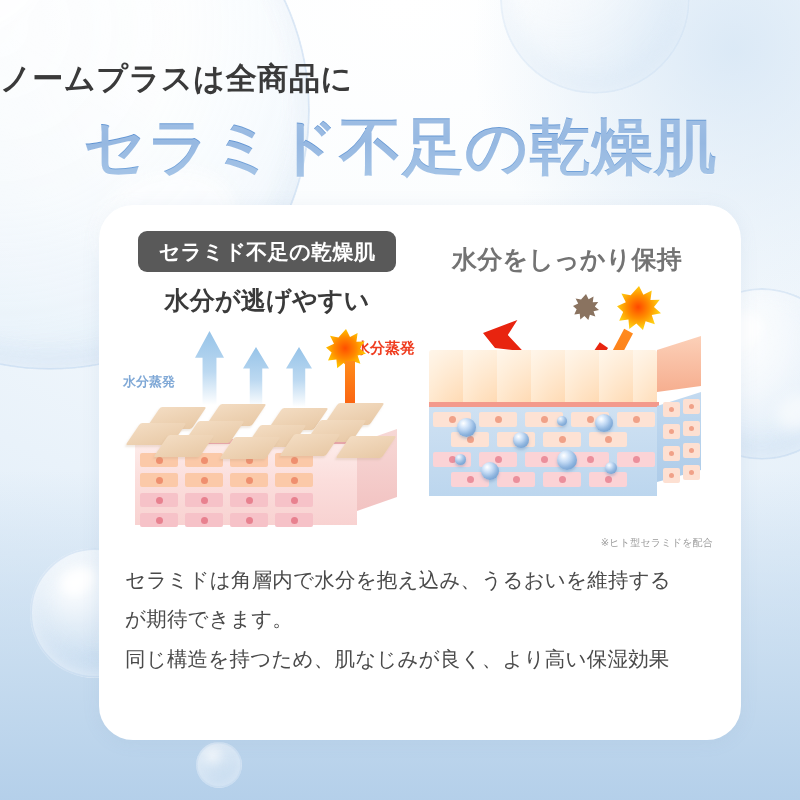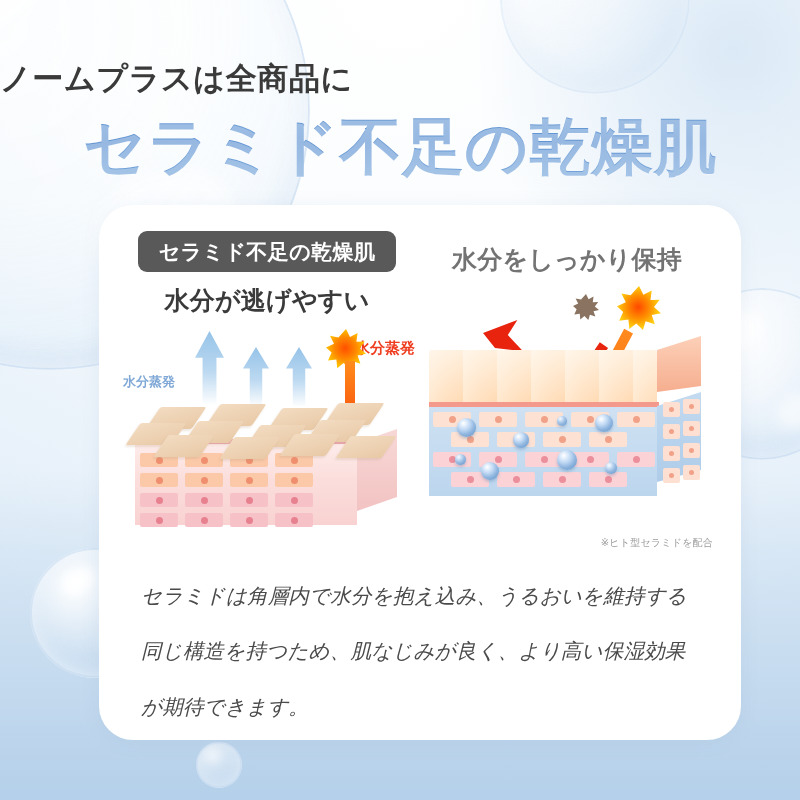--- a/index.html
+++ b/index.html
@@ -148,21 +148,21 @@
   .sidecell i{position:absolute;left:50%;top:50%;width:5px;height:5px;margin:-2.5px 0 0 -2.5px;border-radius:50%;background:#f0a188;}
   .drop{position:absolute;border-radius:50%;
     background:radial-gradient(circle at 34% 28%,#ffffff 0%,#d4e6fa 24%,#9cc0e8 62%,#6f9fd4 100%);
     box-shadow:0 2px 3px rgba(90,130,175,.35), inset -2px -3px 5px rgba(95,140,190,.35);}
 
   #note{position:absolute;right:28px;top:331px;font-size:10px;color:#9b9b9b;letter-spacing:.02em;}
 
   
   #para{position:absolute;left:26px;top:355px;width:586px;
     font-size:20.5px;line-height:1.92;color:#4a4a4a;letter-spacing:.01em;}
-  #para p{margin:16px;font-style:italic;}
+  #para p{margin:0;}
 </style>
 </head>
 <body>
 
 <div id="bg"></div>
 <div id="bg-bottom"></div>
 <div id="bg-topright"></div>
 
 <div class="bubble" id="bub-tl">
   <div class="shell"></div>
@@ -406,16 +406,16 @@
         <div class="drop" style="left:128px;top:100px;width:20px;height:20px"></div>
         <div class="drop" style="left:176px;top:112px;width:12px;height:12px"></div>
       </div>
     </div>
   </div>
 
   <div id="note">※ヒト型セラミドを配合</div>
 
   <div id="para">
     <p>セラミドは角層内で水分を抱え込み、うるおいを維持する</p>
+    <p>が期待できます。</p>
     <p>同じ構造を持つため、肌なじみが良く、より高い保湿効果</p>
-    <p>が期待できます。</p>
   </div>
 </div>
 
 </body></html>

